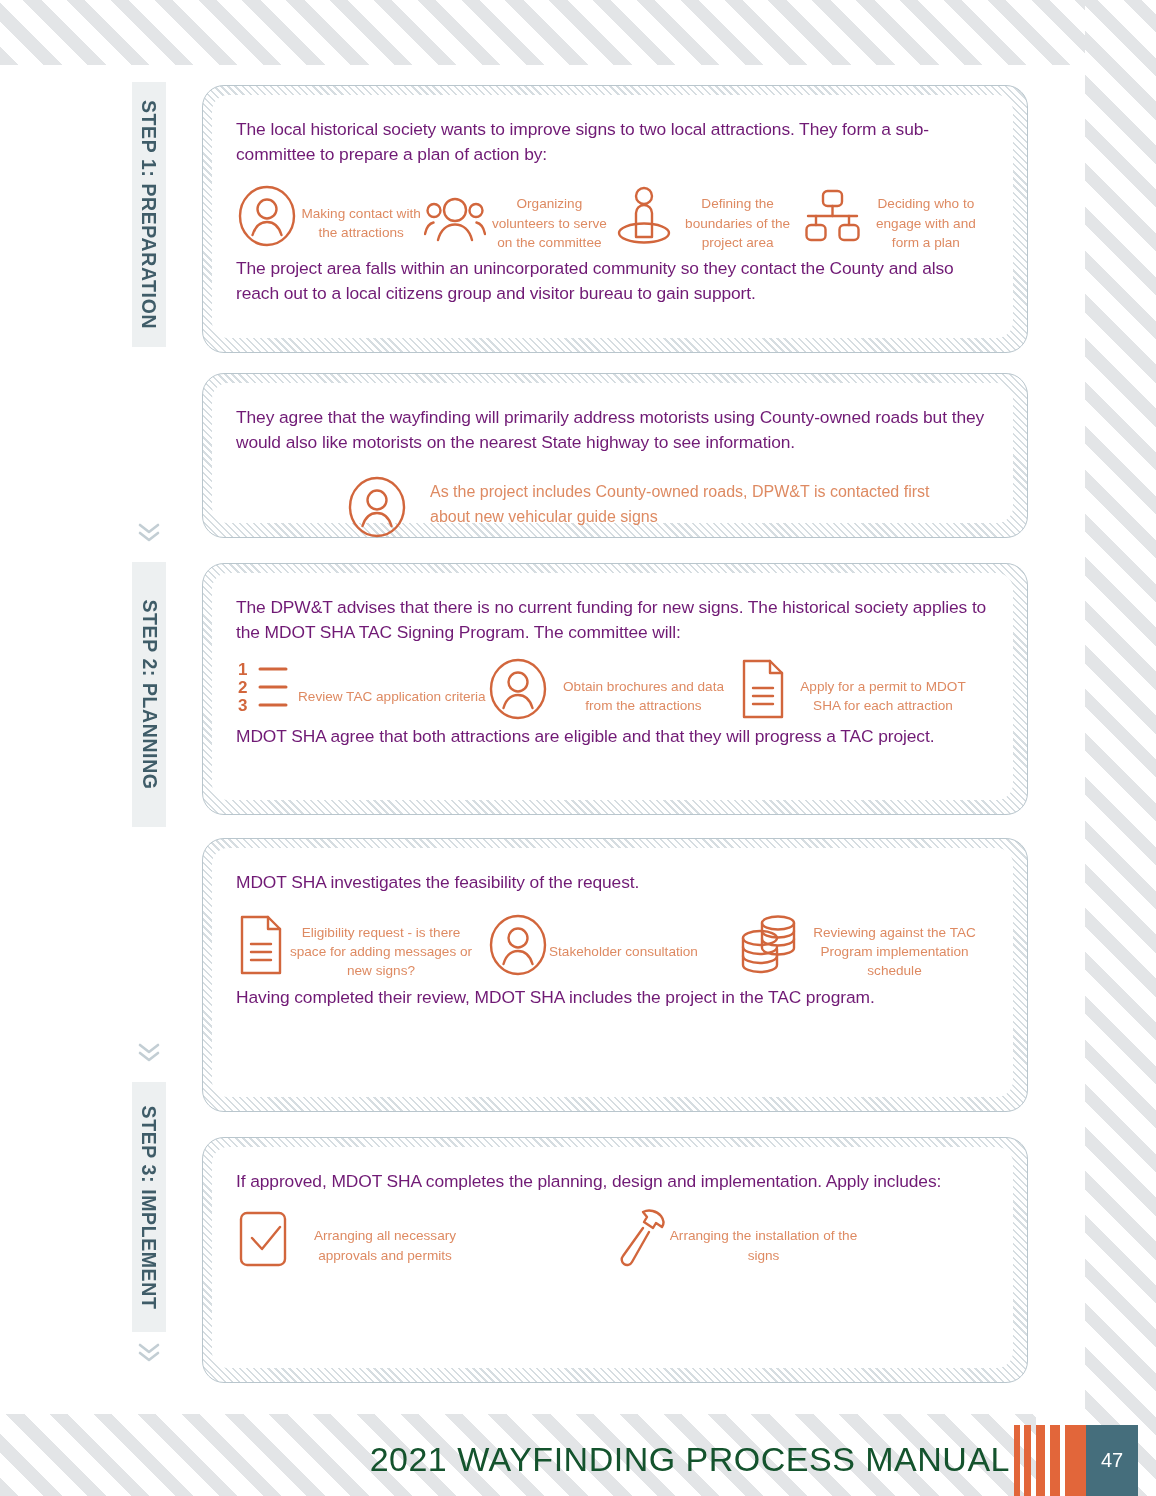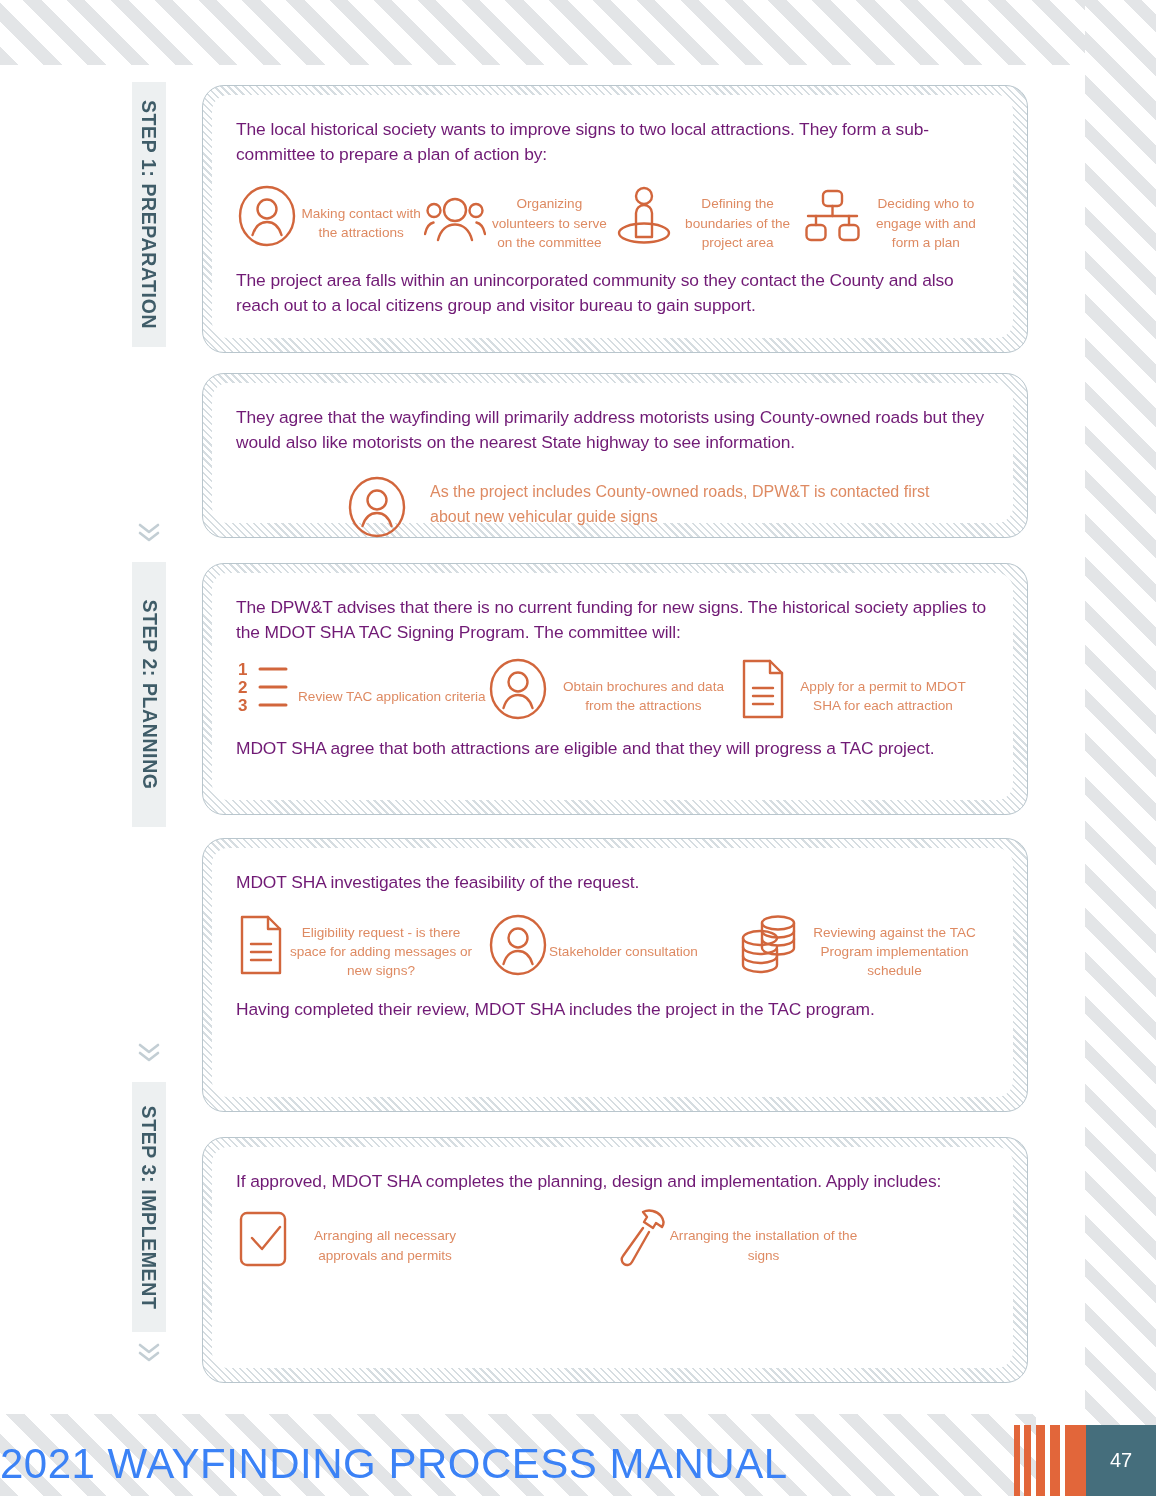--- a/index.html
+++ b/index.html
@@ -65,21 +65,21 @@
     border-radius:16px;
     box-sizing:border-box;
     padding:22px 24px 18px 24px;
   }
   .lead, .tail{
     font-size:17.4px;
     line-height:1.42;
     color:#701a75;
     letter-spacing:-.1px;
   }
-  .tail{margin-top:16px;}
+  .tail{margin-top:4px;}
 
   
   .icon-row{
     display:flex;
     width:100%;
     margin:14px 0 4px 0;
   }
   .icon-cell{
     flex:1 1 0;
     display:flex;flex-direction:row;align-items:center;
@@ -101,29 +101,30 @@
     margin:22px 0 10px 110px;
   }
   .inline-note .icon-glyph{height:auto;}
   .inline-note .note-text{
     font-size:16px;line-height:1.55;color:#de8a62;padding-top:4px;
   }
 
   
   #footer-title{
     position:absolute;left:0;top:1440px;width:1010px;
-    font-size:42px;
-    color:#3b82f6;
+    text-align:right;
+    font-size:34px;
+    color:#14532d;
     letter-spacing:.5px;
     font-weight:400;
   }
   #footer-bars{position:absolute;left:1014px;top:1425px;width:72px;height:71px;}
   .fbar{position:absolute;top:0;height:71px;background:#e2663a;}
   #page-box{
-    position:absolute;left:1086px;top:1425px;width:70px;height:71px;
+    position:absolute;left:1086px;top:1425px;width:52px;height:71px;
     background:#456e7c;color:#ffffff;
     display:flex;align-items:center;justify-content:center;
     font-size:20px;
   }
 </style>
 </head>
 <body>
 
 <div class="stripes" id="stripes-top"></div>
 <div class="stripes" id="stripes-right"></div>

